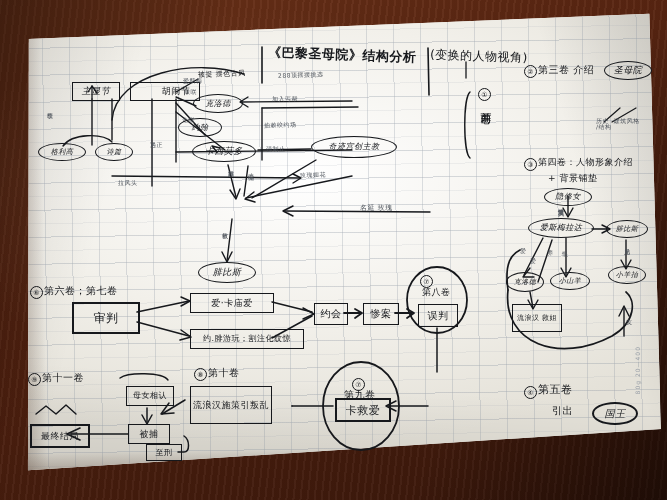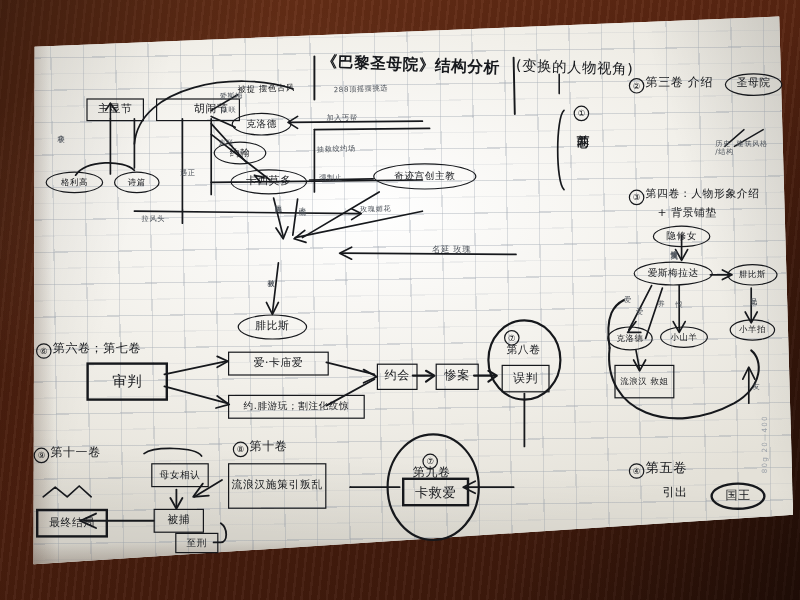--- a/index.html
+++ b/index.html
@@ -92,20 +92,21 @@
 
   .node-box{
     position:absolute;border:1.6px solid #16181c;background:transparent;
     display:flex;align-items:center;justify-content:center;
     color:#16181c;
   }
   .node-ell{
     position:absolute;border:1.6px solid #16181c;border-radius:50%;
     display:flex;align-items:center;justify-content:center;color:#16181c;
     background:transparent;
+    font-style:italic;
   }
   .circ-num{
     position:absolute;width:11px;height:11px;border:1.3px solid #16181c;border-radius:50%;
     font-size:7px;display:flex;align-items:center;justify-content:center;color:#16181c;
     font-family:"DejaVu Sans",sans-serif;
   }
   .printmark{
     position:absolute;color:#9aa0a8;font-size:6px;letter-spacing:1px;
     writing-mode:vertical-rl;transform:rotate(180deg);
   }
@@ -256,21 +257,21 @@
       <ellipse cx="437" cy="300" rx="30" ry="33"></ellipse>
       <ellipse cx="361" cy="406" rx="38" ry="44"></ellipse>
     </g>
   </svg>
 
   <div class="ink">
 
     <div class="hw t13 b r3" style="left:268px;top:48px;">《巴黎圣母院》结构分析</div>
     <div class="hw t12 r3" style="left:430px;top:50px;">(变换的人物视角)</div>
 
-    <div class="node-box hw t9" style="left:72px;top:82px;width:46px;height:17px;">
+    <div class="node-box hw t9" style="left:72px;top:82px;width:46px;height:17px;font-style:italic;">
         <span>主显节</span>
       </div>
     <div class="node-box hw t9" style="left:130px;top:82px;width:46px;height:17px;padding-left:22px;">
         <span>胡闹节</span>
       </div>
 
     <div class="hw t6 gray rv" style="left:47px;top:108px;">李校</div>
 
     <div class="node-ell hw t7" style="left:38px;top:143px;width:46px;height:16px;">
         <span>格利高</span>

